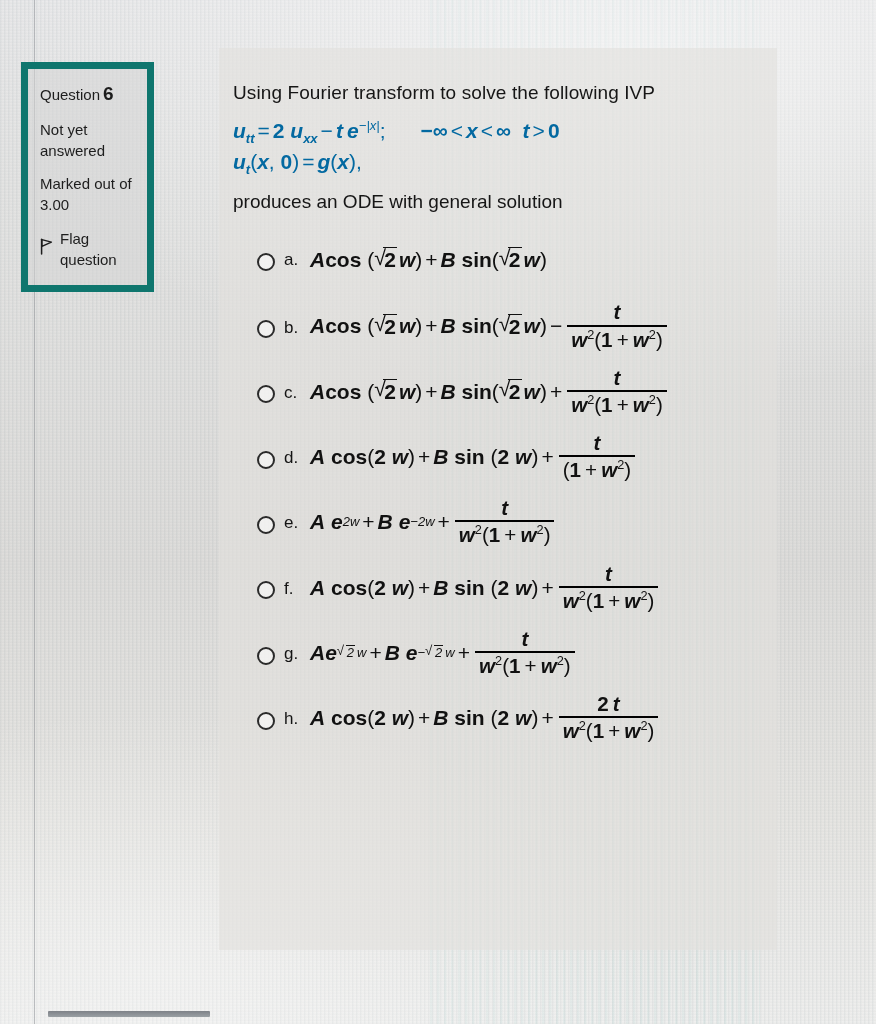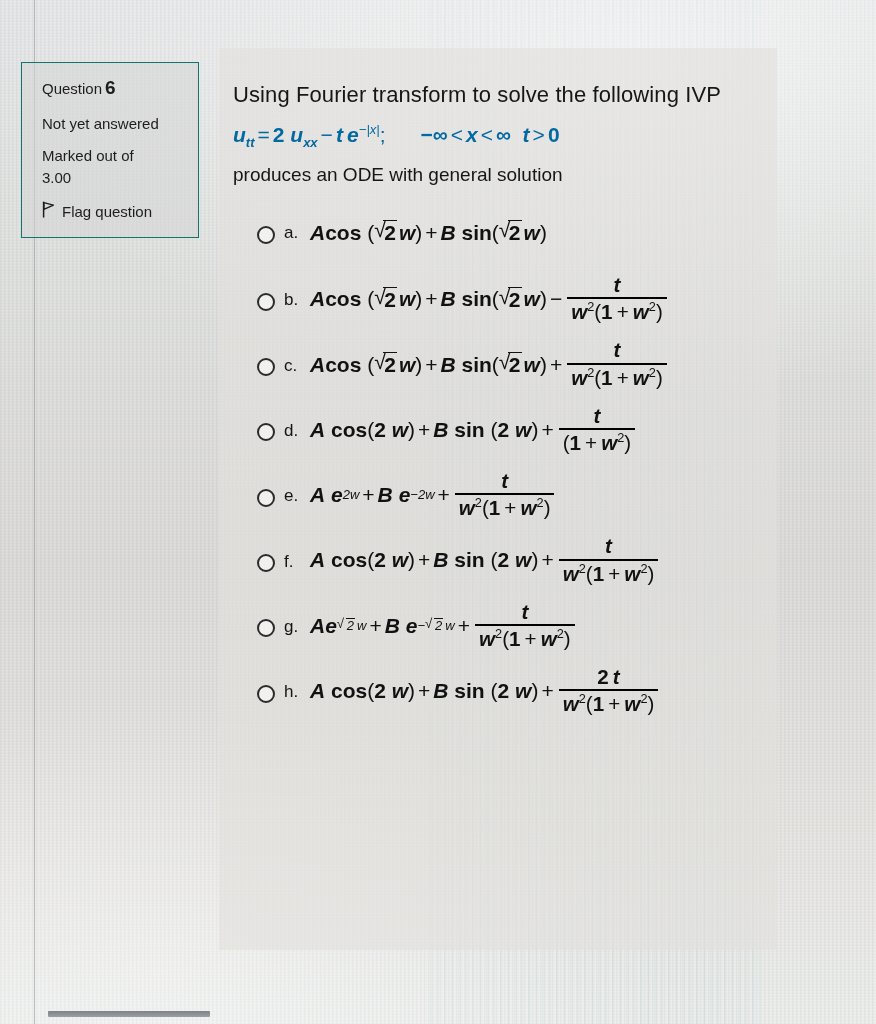--- a/index.html
+++ b/index.html
@@ -70,24 +70,24 @@
     position: absolute;
     left: 48px; top: 1011px; width: 162px; height: 6px;
     background: linear-gradient(180deg,#7e8288,#9aa0a4);
     border-radius: 1px;
   }
 
   
   #meta-box {
     position: absolute;
     left: 21px; top: 62px;
-    width: 178px;
-    padding: 12px 10px 14px 20px;
+    width: 133px;
+    padding: 12px 10px 14px 12px;
     box-sizing: border-box;
-    border: 1px solid #0f766e;
+    border: 7px solid #0f766e;
     background: rgba(214,214,213,0.55);
     color: #1d1d1d;
     font-size: 15px;
     line-height: 1.42;
   }
   #meta-box .row { margin-bottom: 11px; }
   #meta-box .row:last-child { margin-bottom: 0; }
   .qnum-label { font-size: 15px; }
   .qnum-value { font-size: 19px; font-weight: bold; margin-left: 3px; }
   .flag-row {
@@ -101,21 +101,21 @@
   
   #content-panel {
     position: absolute;
     left: 219px; top: 48px;
     width: 558px; height: 902px;
     background: rgba(226,225,221,0.62);
     box-sizing: border-box;
     padding: 34px 14px 0 14px;
   }
   #question-text {
-    font-size: 22px;
+    font-size: 19px;
     color: #161616;
     margin: 0 0 14px 0;
     letter-spacing: 0.1px;
   }
   .stem-math {
     font-size: 21px;
     color: #0369a1;
     margin: 0 0 4px 0;
     white-space: nowrap;
   }
@@ -238,20 +238,23 @@
   <p id="question-text">Using Fourier transform to solve the following IVP</p>
 
   <div id="stem-block">
 
     <div class="stem-math">
       <span class="bi">u<sub class="it-sub">tt</sub></span><span class="op">=</span><span class="bu">2</span>&nbsp;<span class="bi">u<sub class="it-sub">xx</sub></span><span class="op">−</span><span class="bi">t</span> <span class="bi">e</span><sup class="it-sup">−|x|</sup>;
       &nbsp;&nbsp;&nbsp;&nbsp;&nbsp;<span class="bu">−∞</span><span class="op">&lt;</span><span class="bi">x</span><span class="op">&lt;</span><span class="bu">∞</span>&nbsp;&nbsp;<span class="bi">t</span><span class="op">&gt;</span><span class="bu">0</span>
     </div>
 
 
+    <div class="stem-math">
+      <span class="bi">u<sub class="it-sub">t</sub></span>(<span class="bi">x</span>,&nbsp;<span class="bu">0</span>)<span class="op">=</span><span class="bi">g</span>(<span class="bi">x</span>),
+    </div>
   </div>
 
   <p id="produces-text">produces an ODE with general solution</p>
 
   <div id="answers">
 
     <div class="answer-row">
       <span class="radio"></span>
       <span class="opt-letter">a.</span>
       <span class="opt-body">

